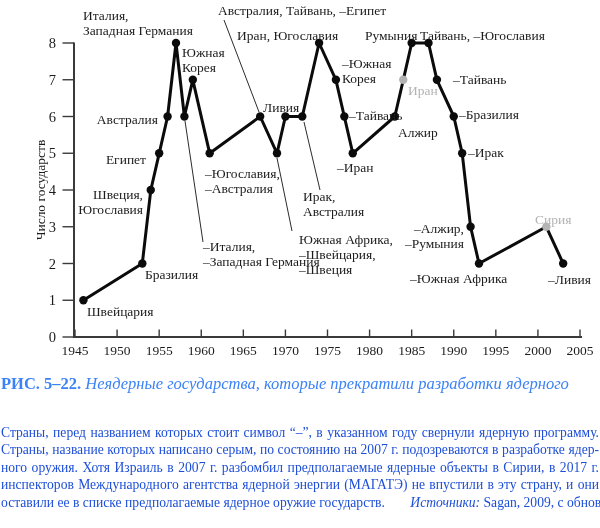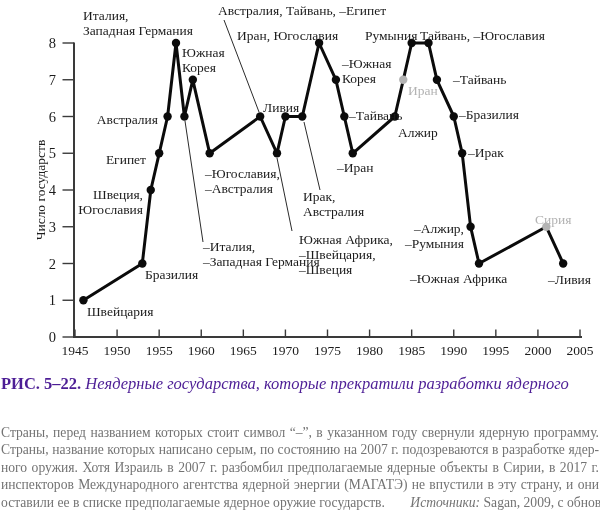--- a/index.html
+++ b/index.html
@@ -6,25 +6,25 @@
   .page{position:relative;width:600px;height:528px;background:#ffffff;overflow:hidden;
         font-family:"Liberation Serif","DejaVu Serif",serif;color:#111;}
   .fig-svg{position:absolute;left:0;top:0;}
   .fig-svg text{font-family:"Liberation Serif","DejaVu Serif",serif;fill:#1c1c1c;}
   .fig-svg text.ann{font-size:13.5px;}
   .fig-svg text.ann-gray{fill:#b3b3b3;}
   .fig-svg text.ytick-label{font-size:14.5px;}
   .fig-svg text.xtick-label{font-size:13.5px;}
   .fig-svg text.ytitle{font-size:13.5px;}
   .caption{position:absolute;left:1px;top:372px;width:599px;
-           font-size:16.5px;line-height:23px;color:#4c1d95;}
+           font-size:16.5px;line-height:23px;color:#3b82f6;}
   .caption .fig-label{font-weight:bold;font-style:normal;}
   .caption .fig-title{font-style:italic;}
   .note{position:absolute;left:1px;top:424px;width:598px;
-        font-size:13.6px;line-height:17.4px;color:#737373;}
+        font-size:13.6px;line-height:17.4px;color:#1d4ed8;}
   .note .line{text-align:justify;text-align-last:justify;white-space:nowrap;}
   .note .line.last{text-align-last:left;}
   .note .it{font-style:italic;margin-left:22px;}
 </style>
 </head>
 <body>
 
 <div class="page">
 
   <svg class="fig-svg" id="chart" width="600" height="362" viewBox="0 0 600 362">

